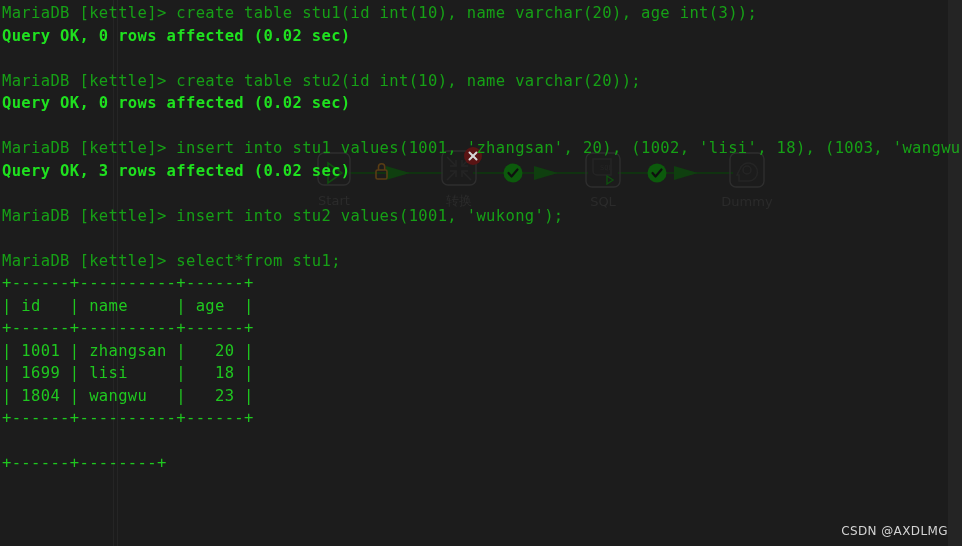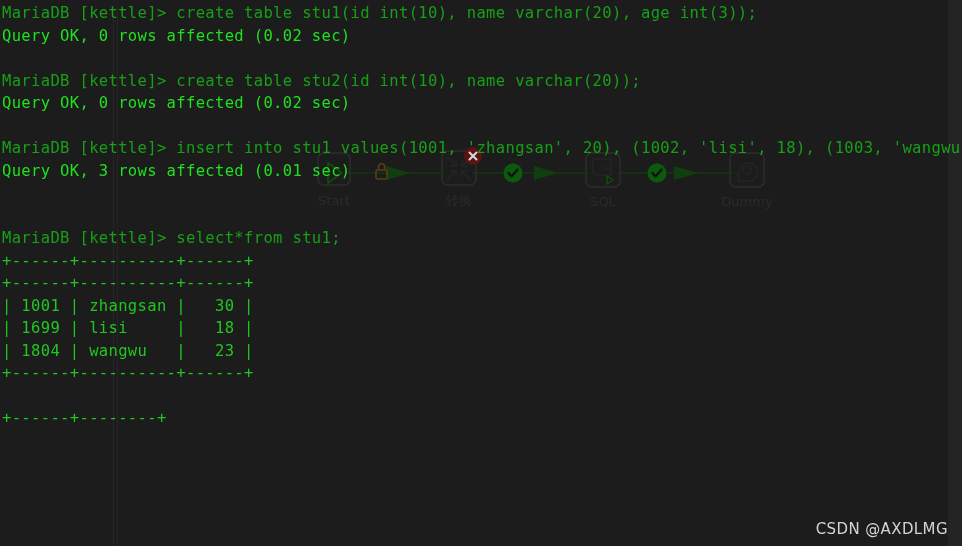--- a/index.html
+++ b/index.html
@@ -36,21 +36,21 @@
     box-sizing: border-box;
   }
   .line {
     height: 22.5px;
     line-height: 22.5px;
     font-size: 15.5px;
     white-space: pre;
     letter-spacing: 0.35px;
   }
   .prompt   { color: #16a016; }
-  .result   { color: #1fe11f; font-weight: normal; }
+  .result   { color: #1fe11f; font-weight: bold; }
   .tbl      { color: #1fc81f; }
   .blank    { color: transparent; }
 
   
   .seam {
     position: absolute;
     top: 0;
     width: 1px;
     height: 546px;
     background: rgba(255,255,255,0.045);
@@ -69,21 +69,21 @@
   }
 
   
   #watermark {
     position: absolute;
     right: 14px;
     bottom: 8px;
     z-index: 5;
     color: #d4d4d4;
     font-family: "DejaVu Sans", "Liberation Sans", sans-serif;
-    font-size: 15px;
+    font-size: 12px;
     letter-spacing: 0.4px;
   }
 
   
   .node-label {
     font-family: "DejaVu Sans", "Liberation Sans", sans-serif;
     font-size: 13px;
     fill: #2b2b2b;
   }
 </style>
@@ -170,27 +170,29 @@
   </svg>
 
   <div id="terminal">
     <div class="line prompt">MariaDB [kettle]&gt; create table stu1(id int(10), name varchar(20), age int(3));</div>
     <div class="line result">Query OK, 0 rows affected (0.02 sec)</div>
     <div class="line blank"> </div>
     <div class="line prompt">MariaDB [kettle]&gt; create table stu2(id int(10), name varchar(20));</div>
     <div class="line result">Query OK, 0 rows affected (0.02 sec)</div>
     <div class="line blank"> </div>
     <div class="line prompt">MariaDB [kettle]&gt; insert into stu1 values(1001, 'zhangsan', 20), (1002, 'lisi', 18), (1003, 'wangwu', 23);</div>
-    <div class="line result">Query OK, 3 rows affected (0.01 sec)</div>
-    <div class="line blank"> </div>
+    <div class="line result">Query OK, 3 rows affected (0.02 sec)</div>
+    <div class="line blank"> </div>
+    <div class="line prompt">MariaDB [kettle]&gt; insert into stu2 values(1001, 'wukong');</div>
     <div class="line blank"> </div>
     <div class="line prompt">MariaDB [kettle]&gt; select*from stu1;</div>
     <div class="line tbl">+------+----------+------+</div>
+    <div class="line tbl">| id   | name     | age  |</div>
     <div class="line tbl">+------+----------+------+</div>
-    <div class="line tbl">| 1001 | zhangsan |   30 |</div>
+    <div class="line tbl">| 1001 | zhangsan |   20 |</div>
     <div class="line tbl">| 1699 | lisi     |   18 |</div>
     <div class="line tbl">| 1804 | wangwu   |   23 |</div>
     <div class="line tbl">+------+----------+------+</div>
     <div class="line blank"> </div>
     <div class="line tbl">+------+--------+</div>
 
   </div>
 
   <div class="seam s1"></div>
   <div class="seam s2"></div>

